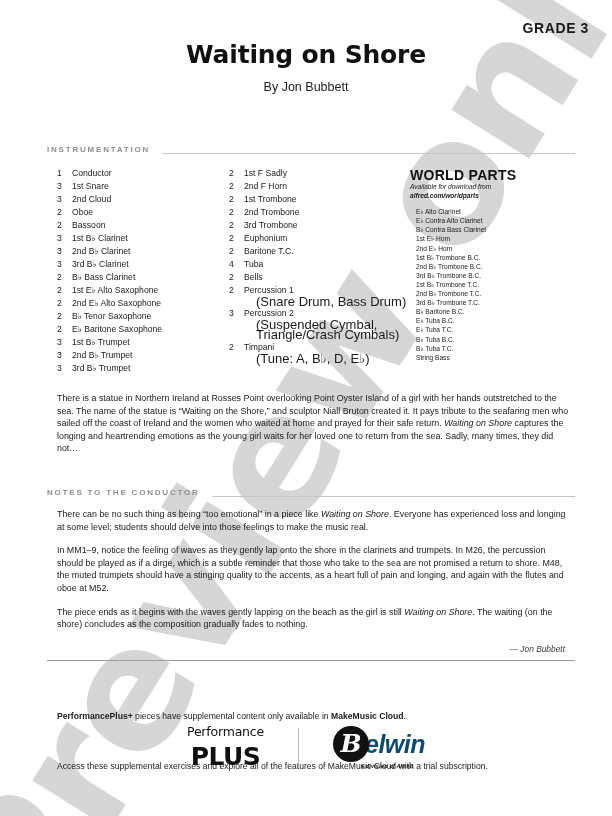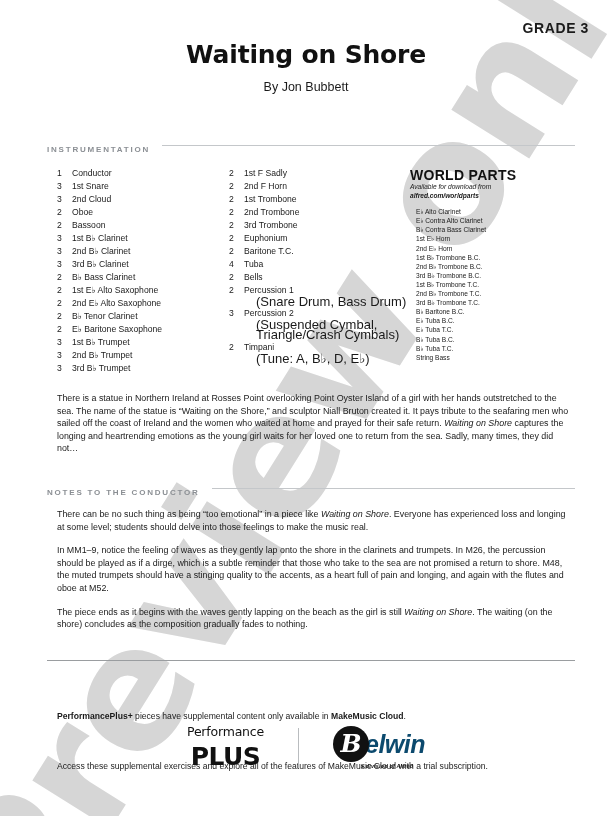--- a/index.html
+++ b/index.html
@@ -74,21 +74,21 @@
   .piece-composer {
     font-size: 12.5px;
     font-weight: 400;
     color: #1a1a1a;
     margin-top: 11px;
   }
 
   
   .section-head {
     display: flex;
-    align-items: flex-start;
+    align-items: flex-end;
     gap: 12px;
     margin-bottom: 0;
   }
   .section-head .sh-label {
     font-size: 8px;
     font-weight: 700;
     letter-spacing: 1.8px;
     color: #8b8f94;
     white-space: nowrap;
   }
@@ -367,21 +367,21 @@
           <div class="instr-row">
             <span class="instr-qty">2</span>
             <span class="instr-name">1st E♭ Alto Saxophone</span>
           </div>
           <div class="instr-row">
             <span class="instr-qty">2</span>
             <span class="instr-name">2nd E♭ Alto Saxophone</span>
           </div>
           <div class="instr-row">
             <span class="instr-qty">2</span>
-            <span class="instr-name">B♭ Tenor Clarinet</span>
+            <span class="instr-name">B♭ Tenor Saxophone</span>
           </div>
           <div class="instr-row">
             <span class="instr-qty">2</span>
             <span class="instr-name">E♭ Baritone Saxophone</span>
           </div>
           <div class="instr-row">
             <span class="instr-qty">3</span>
             <span class="instr-name">1st B♭ Trumpet</span>
           </div>
           <div class="instr-row">
@@ -485,20 +485,21 @@
 
   <div id="conductor-notes-section">
     <div class="section-head">
       <span class="sh-label">NOTES TO THE CONDUCTOR</span>
       <span class="sh-rule"></span>
     </div>
     <div class="prose">
       <p><span>There can be no such thing as being “too emotional” in a piece like </span><em>Waiting on Shore</em><span>. Everyone has experienced loss and longing at some level; students should delve into those feelings to make the music real.</span></p>
       <p>In MM1–9, notice the feeling of waves as they gently lap onto the shore in the clarinets and trumpets. In M26, the percussion should be played as if a dirge, which is a subtle reminder that those who take to the sea are not promised a return to shore. M48, the muted trumpets should have a stinging quality to the accents, as a heart full of pain and longing, and again with the flutes and oboe at M52.</p>
       <p><span>The piece ends as it begins with the waves gently lapping on the beach as the girl is still </span><em>Waiting on Shore</em><span>. The waiting (on the shore) concludes as the composition gradually fades to nothing.</span></p>
+      <div class="signature">— Jon Bubbett</div>
     </div>
   </div>
 
   <div id="footer-rule"></div>
 
   <div id="footer-block">
     <div class="footer-line"><b>PerformancePlus+</b><span> pieces have supplemental content only available in </span><b>MakeMusic Cloud</b><span>.</span></div>
     <div class="footer-line">Access these supplemental exercises and explore all of the features of MakeMusic Cloud with a trial subscription.</div>
     <div class="footer-gap"></div>
     <div class="footer-line">For more information and to activate your 30-day free trial, go to:</div>

